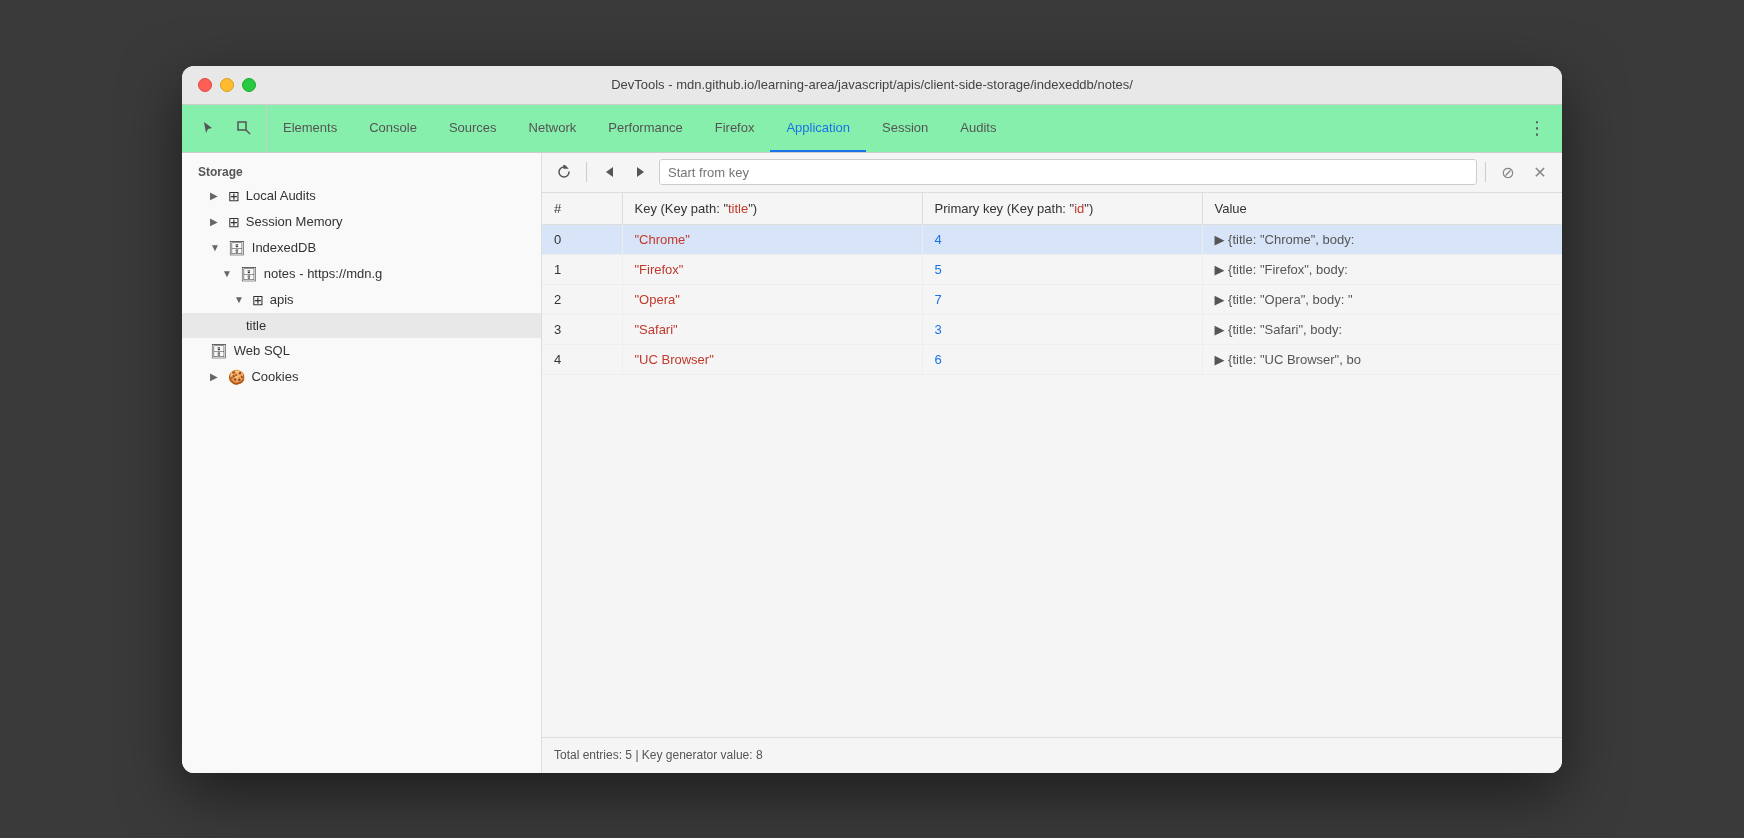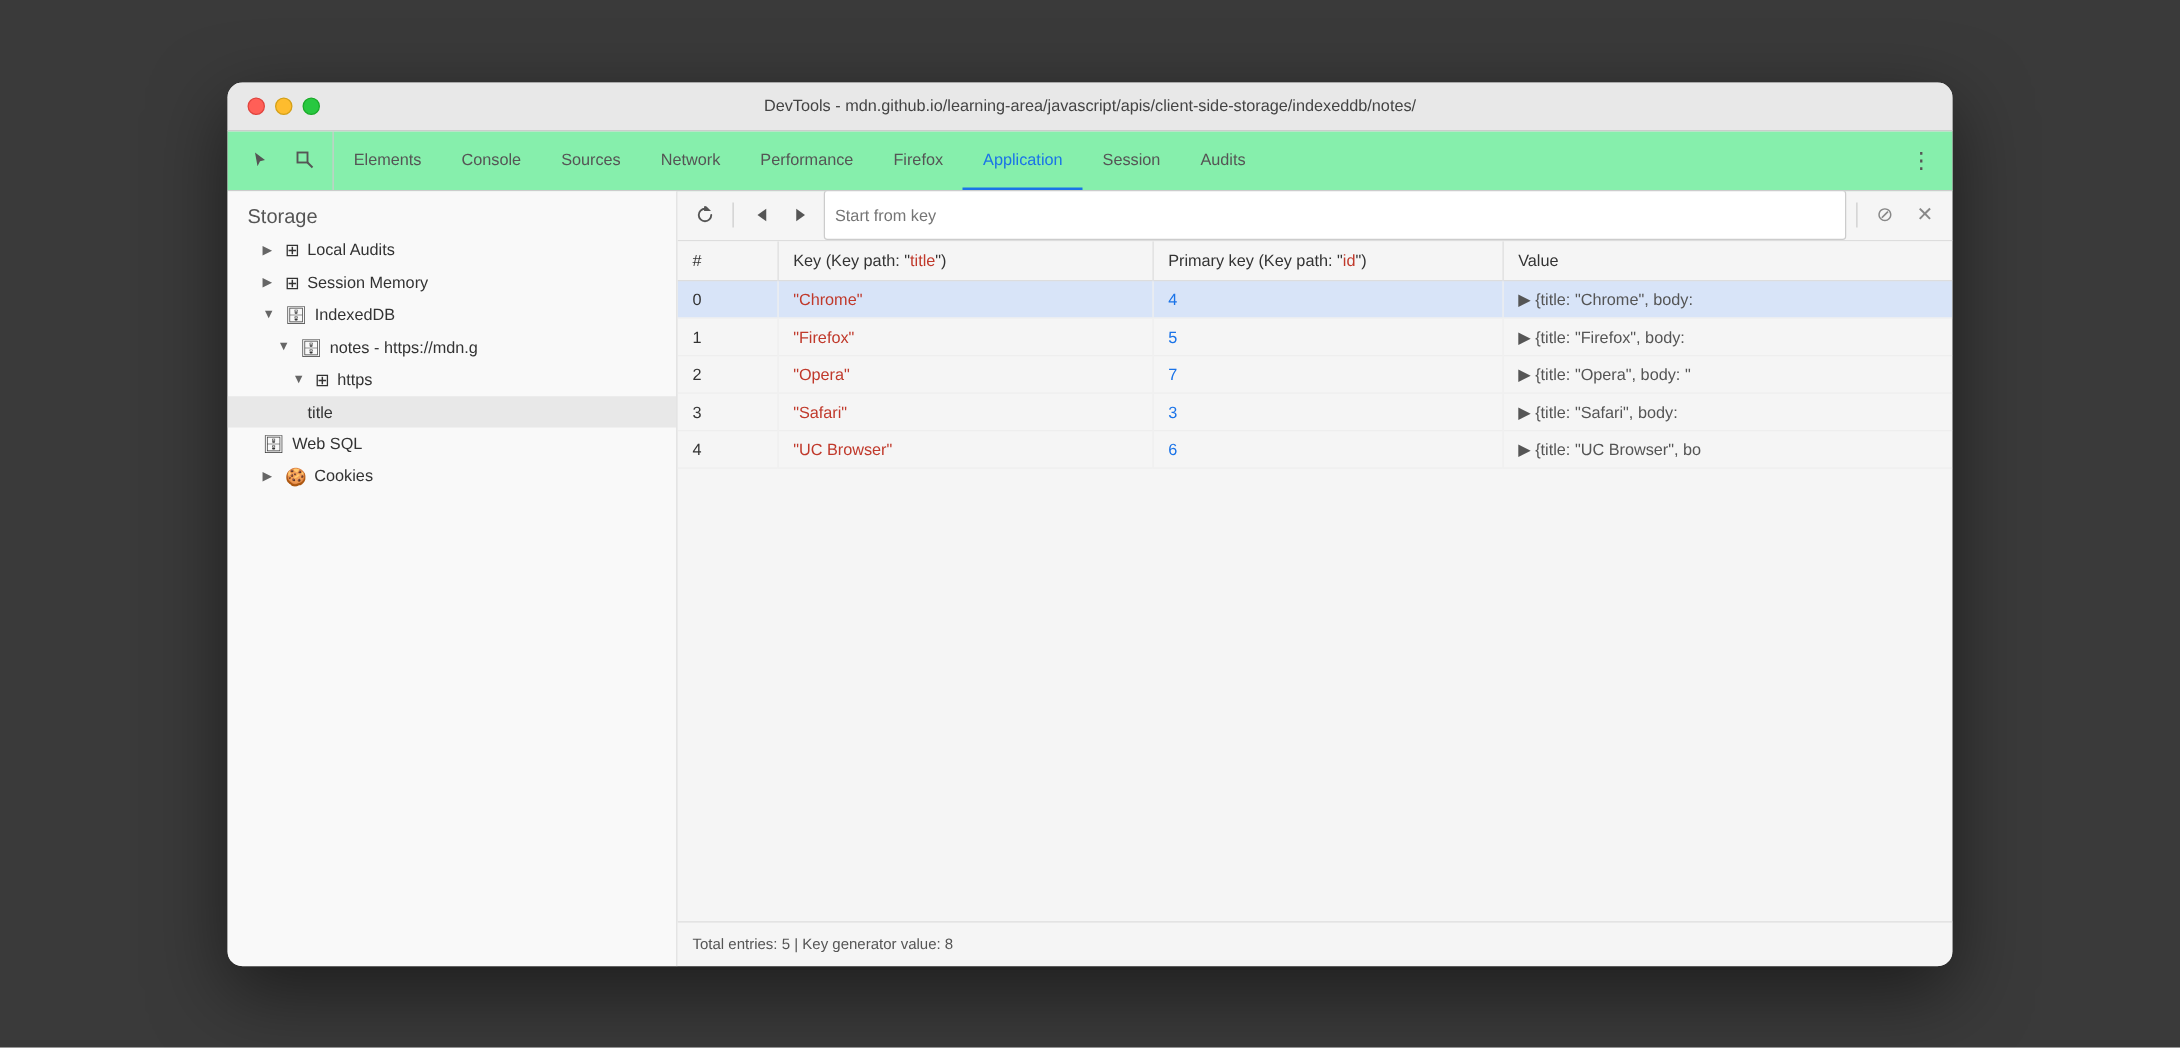--- a/index.html
+++ b/index.html
@@ -105,24 +105,24 @@
       height: 620px;
     }
     .sidebar {
       width: 360px;
       background: #f9f9f9;
       border-right: 1px solid #ddd;
       overflow-y: auto;
       flex-shrink: 0;
     }
     .sidebar-section-label {
-      font-size: 16px;
+      font-size: 12px;
       color: #555;
       padding: 12px 16px 4px 16px;
-      font-weight: 400;
+      font-weight: 700;
     }
     .sidebar-item {
       display: flex;
       align-items: center;
       padding: 5px 8px 5px 16px;
       font-size: 13px;
       color: #333;
       cursor: pointer;
       gap: 6px;
     }
@@ -172,21 +172,21 @@
       background: transparent;
     }
     .content-toolbar-sep {
       width: 1px;
       height: 20px;
       background: #ccc;
       margin: 0 4px;
     }
     .search-input {
       flex: 1;
-      height: 40px;
+      height: 26px;
       border: 1px solid #ccc;
       border-radius: 3px;
       padding: 0 8px;
       font-size: 13px;
       background: white;
       color: #333;
       outline: none;
     }
     .table-container {
       flex: 1;
@@ -306,21 +306,21 @@
 
       <div class="sidebar-item sidebar-item-indent2">
         <span class="arrow">▼</span>
         <span class="icon">🗄</span>
         <span>notes - https://mdn.g</span>
       </div>
 
       <div class="sidebar-item sidebar-item-indent3">
         <span class="arrow">▼</span>
         <span class="icon">⊞</span>
-        <span>https</span>
+        <span>apis</span>
       </div>
 
       <div class="sidebar-item sidebar-item-indent4 selected">
         <span>title</span>
       </div>
 
 
       <div class="sidebar-item sidebar-item-indent1">
         <span class="icon">🗄</span>
         <span>Web SQL</span>

